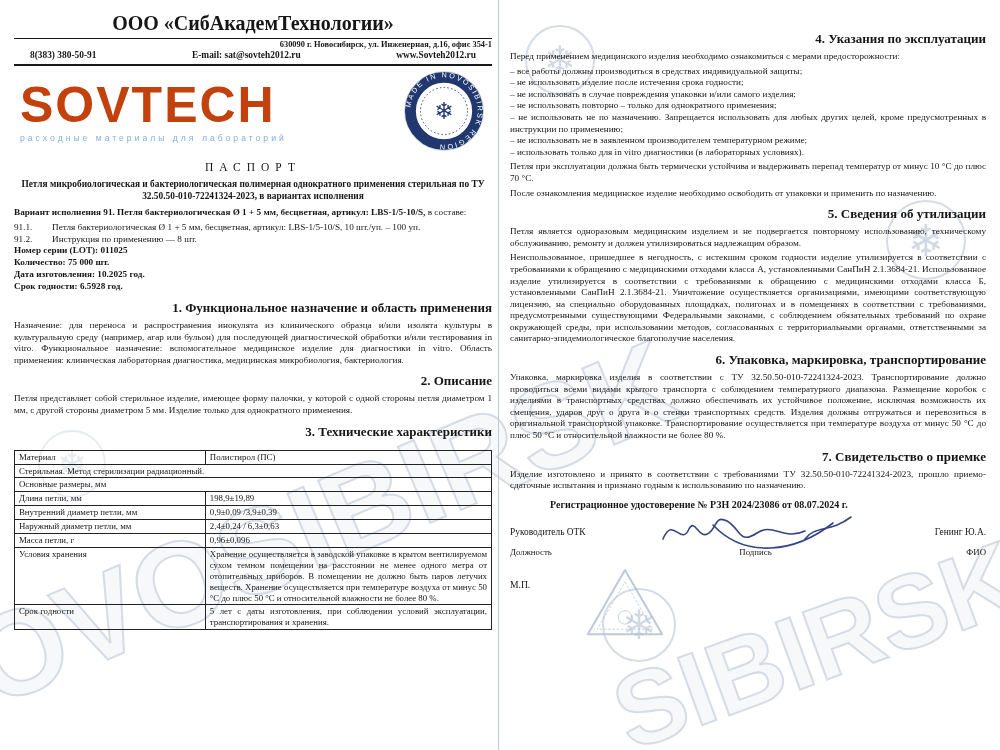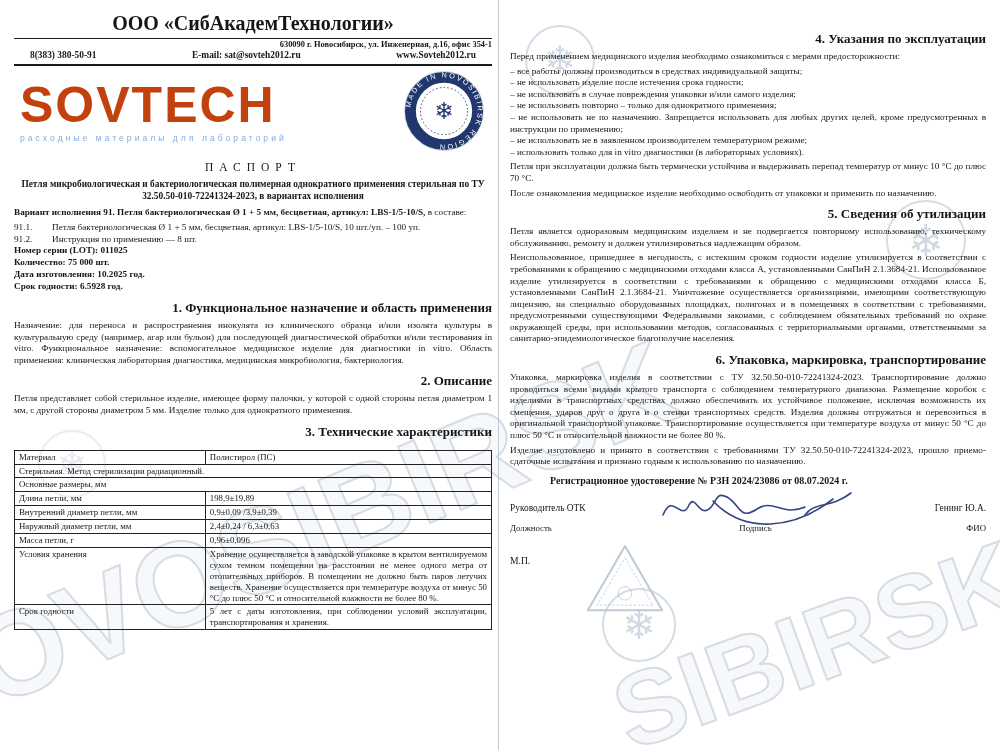--- a/index.html
+++ b/index.html
@@ -207,20 +207,21 @@
     <div class="p">Петля при эксплуатации должна быть термически устойчива и выдерживать перепад температур от минус 10 °С до плюс 70 °С.</div>
     <div class="p">После ознакомления медицинское изделие необходимо освободить от упаковки и применить по назначению.</div>
 
     <div class="h-sec">5. Сведения об утилизации</div>
     <div class="p">Петля является одноразовым медицинским изделием и не подвергается повторному использованию, техническому обслуживанию, ремонту и должен утилизироваться надлежащим образом.</div>
     <div class="p">Неиспользованное, пришедшее в негодность, с истекшим сроком годности изделие утилизируется в соответствии с требованиями к обращению с медицинскими отходами класса А, установленными СанПиН 2.1.3684-21. Использованное изделие утилизируется в соответствии с требованиями к обращению с медицинскими отходами класса Б, установленными СанПиН 2.1.3684-21. Уничтожение осуществляется организациями, имеющими соответствующую лицензию, на специально оборудованных площадках, полигонах и в помещениях в соответствии с требованиями, предусмотренными существующими Федеральными законами, с соблюдением обязательных требований по охране окружающей среды, при использовании методов, согласованных с территориальными органами, ответственными за санитарно-эпидемиологическое благополучие населения.</div>
 
     <div class="h-sec">6. Упаковка, маркировка, транспортирование</div>
     <div class="p">Упаковка, маркировка изделия в соответствии с ТУ 32.50.50-010-72241324-2023. Транспортирование должно проводиться всеми видами крытого транспорта с соблюдением температурного диапазона. Размещение коробок с изделиями в транспортных средствах должно обеспечивать их устойчивое положение, исключая возможность их смещения, ударов друг о друга и о стенки транспортных средств. Изделия должны отгружаться и перевозиться в оригинальной транспортной упаковке. Транспортирование осуществляется при температуре воздуха от минус 50 °С до плюс 50 °С и относительной влажности не более 80 %.</div>
 
+    <div class="h-sec">7. Свидетельство о приемке</div>
     <div class="p">Изделие изготовлено и принято в соответствии с требованиями ТУ 32.50.50-010-72241324-2023, прошло приемо-сдаточные испытания и признано годным к использованию по назначению.</div>
     <div class="reg-line">Регистрационное удостоверение № РЗН 2024/23086 от 08.07.2024 г.</div>
 
     <div class="sig-row">
       <div class="sig-col sig-role">
         <div>Руководитель ОТК</div>
         <div class="sig-caption">Должность</div>
       </div>
       <div class="sig-col sig-sign">
         <svg class="sig-svg" viewBox="0 0 210 50">

